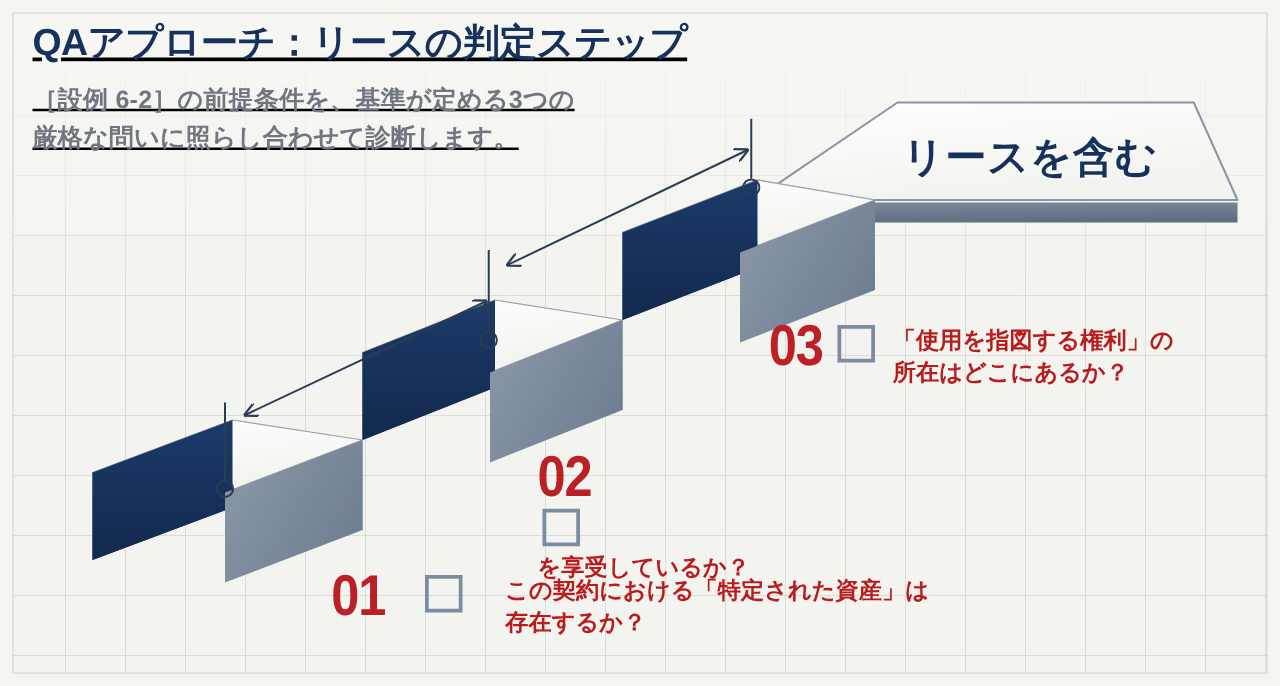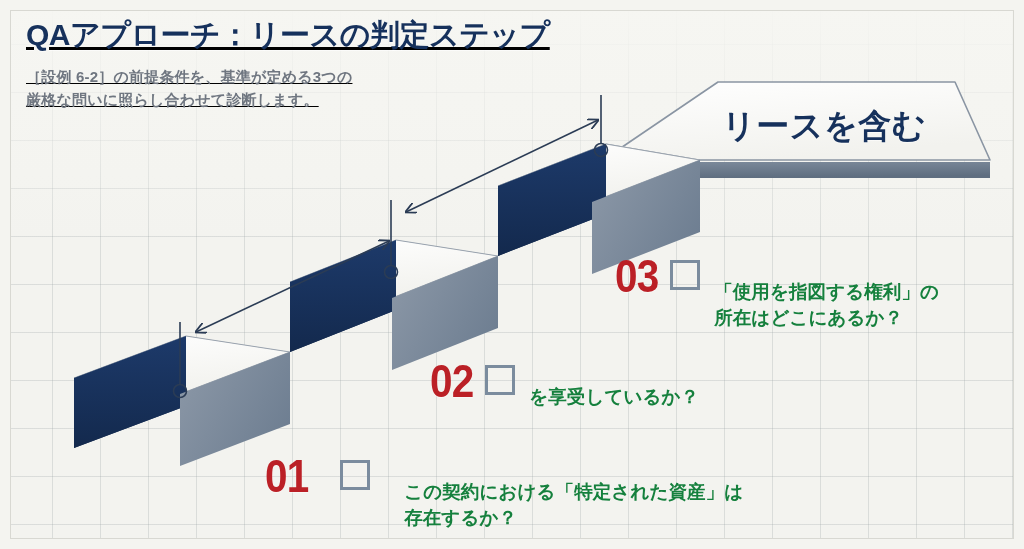--- a/index.html
+++ b/index.html
@@ -64,21 +64,21 @@
     font-size: 30px;
     font-weight: 700;
     color: #16315c;
     letter-spacing: -0.5px;
     line-height: 1.15;
     white-space: nowrap;
     text-shadow: 0 1px 0 rgba(255,255,255,0.6);
   }
   #subtitle {
     margin-top: 12px;
-    font-size: 15px;
+    font-size: 20px;
     font-weight: 600;
     color: #6f7680;
     line-height: 1.55;
     letter-spacing: 0.2px;
   }
   .subtitle-line { display: block; }
 
   
   #art {
     position: absolute;
@@ -112,31 +112,30 @@
     box-sizing: border-box;
     margin-top: 5px;
     margin-left: 4px;
     margin-right: 14px;
     background: transparent;
     flex: 0 0 auto;
   }
   .callout-text {
     font-size: 18.5px;
     font-weight: 700;
-    color: #15803d;
+    color: #b91c1c;
     line-height: 1.42;
     letter-spacing: 0.1px;
     padding-top: 4px;
     white-space: nowrap;
-    margin-top: 20px;
   }
   .callout-text span { display: block; }
 
   #callout-01 { left: 265px; top: 455px; gap: 20px; }
-  #callout-02 { left: 430px; top: 360px; }
+  #callout-02 { left: 430px; top: 360px; flex-direction: column; }
   #callout-03 { left: 615px; top: 255px; }
 
   
   #platform-label {
     position: absolute;
     left: 722px;
     top: 104px;
     font-size: 33px;
     font-weight: 700;
     color: #16315c;

